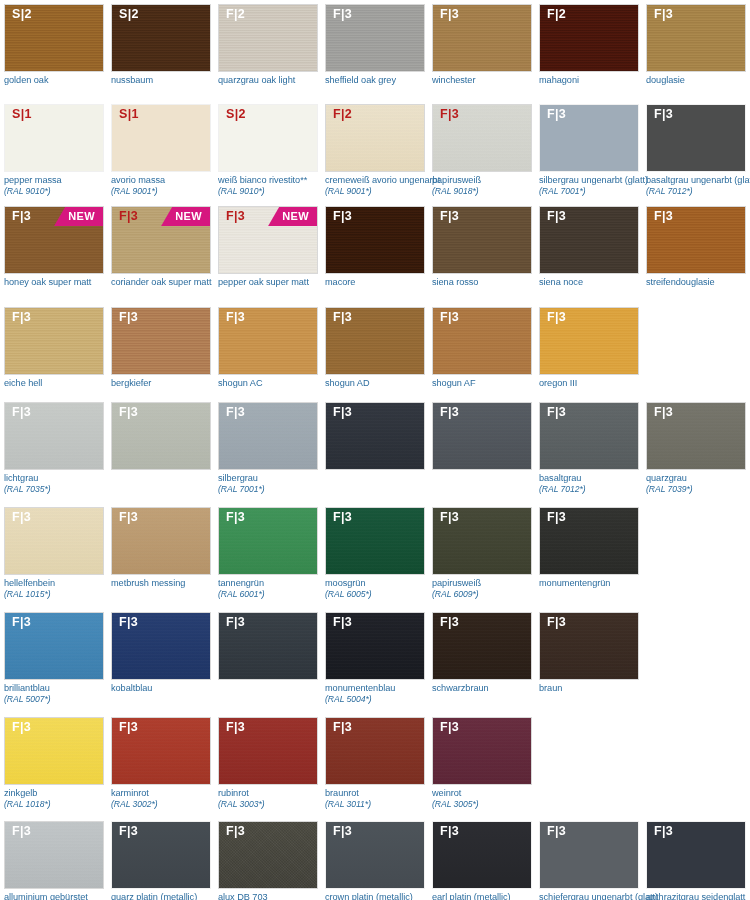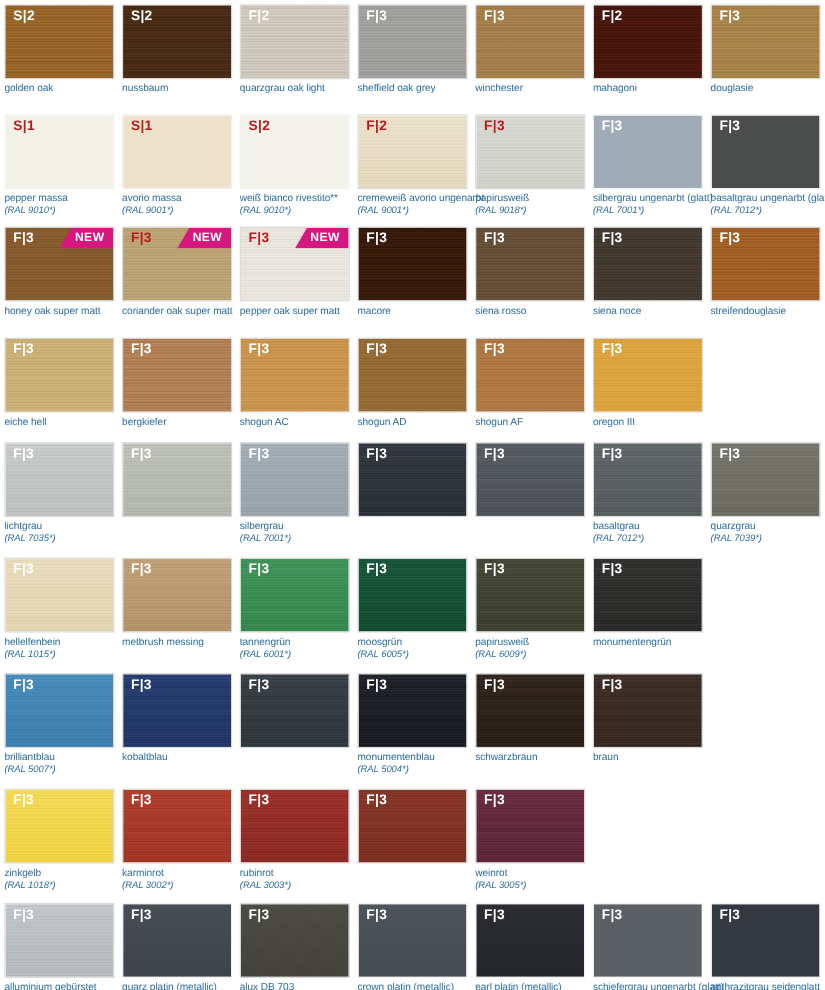--- a/index.html
+++ b/index.html
@@ -568,20 +568,24 @@
         <div class="swatch-labels">
           <div class="swatch-name">rubinrot</div>
           <div class="swatch-ral">(RAL 3003*)</div>
         </div>
       </div>
       <div class="swatch-cell">
         <div class="swatch-chip">
           <div class="chip-texture" style="background: repeating-linear-gradient(0deg, rgba(255, 255, 255, 0.07) 0px, rgba(0, 0, 0, 0.05) 1px, rgba(255, 255, 255, 0.04) 2px, rgba(0, 0, 0, 0.03) 3px), linear-gradient(rgb(135, 51, 37), rgb(123, 43, 29));"></div>
           <span class="code-badge code-light">F|3</span>
         </div>
+        <div class="swatch-labels">
+          <div class="swatch-name">braunrot</div>
+          <div class="swatch-ral">(RAL 3011*)</div>
+        </div>
       </div>
       <div class="swatch-cell">
         <div class="swatch-chip">
           <div class="chip-texture" style="background: repeating-linear-gradient(0deg, rgba(255, 255, 255, 0.07) 0px, rgba(0, 0, 0, 0.05) 1px, rgba(255, 255, 255, 0.04) 2px, rgba(0, 0, 0, 0.03) 3px), linear-gradient(rgb(102, 41, 60), rgb(91, 34, 52));"></div>
           <span class="code-badge code-light">F|3</span>
         </div>
         <div class="swatch-labels">
           <div class="swatch-name">weinrot</div>
           <div class="swatch-ral">(RAL 3005*)</div>
         </div>

